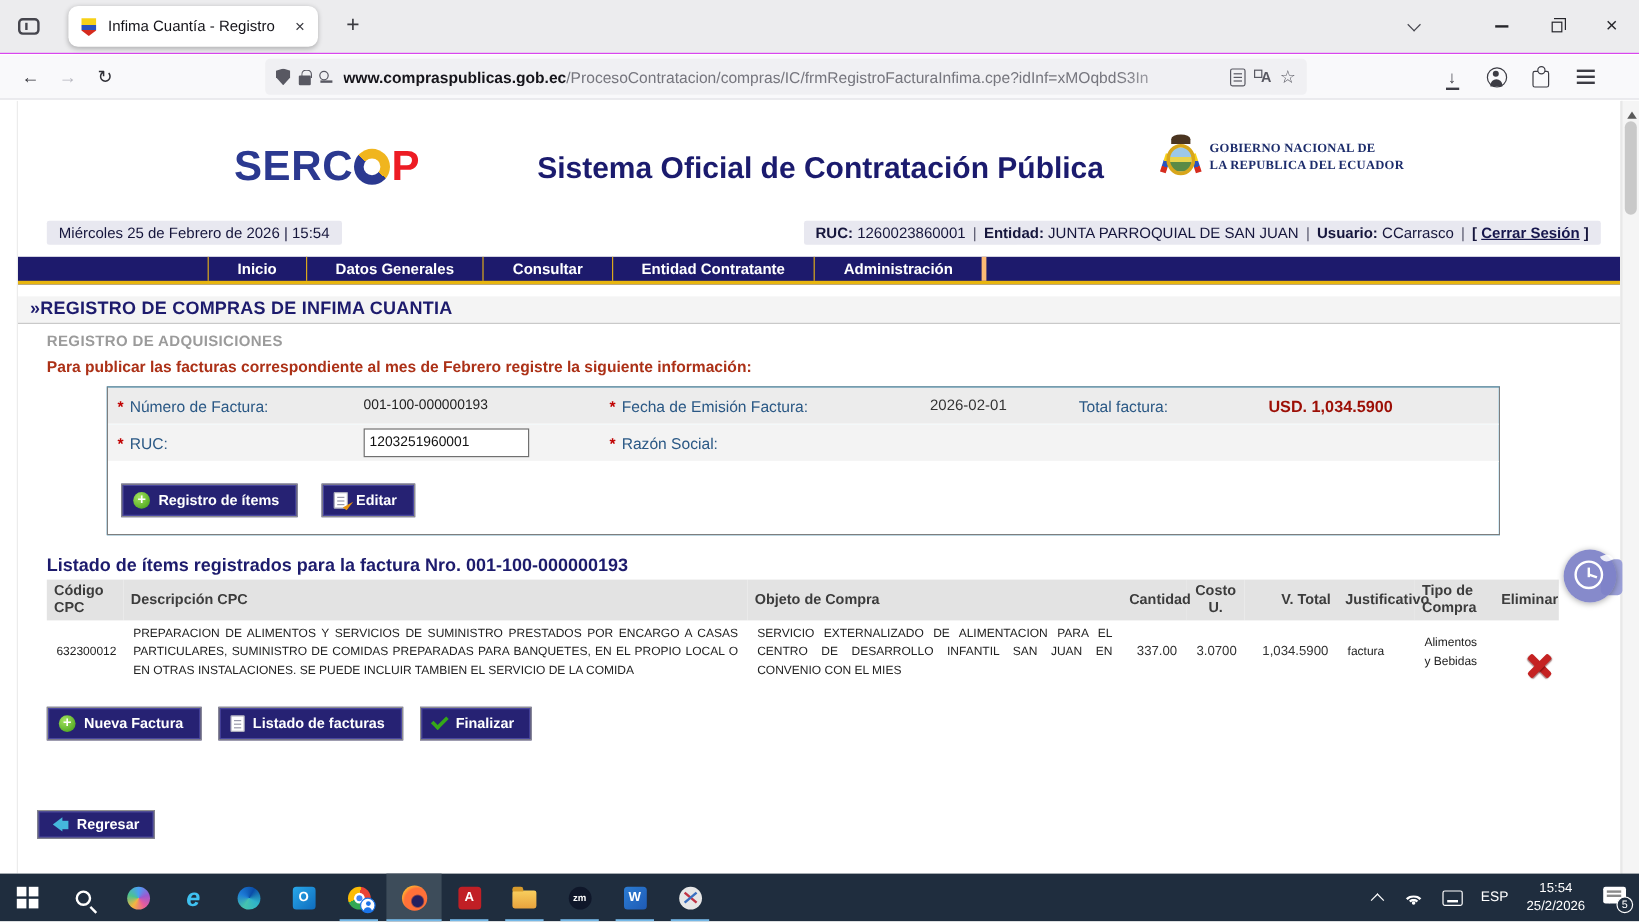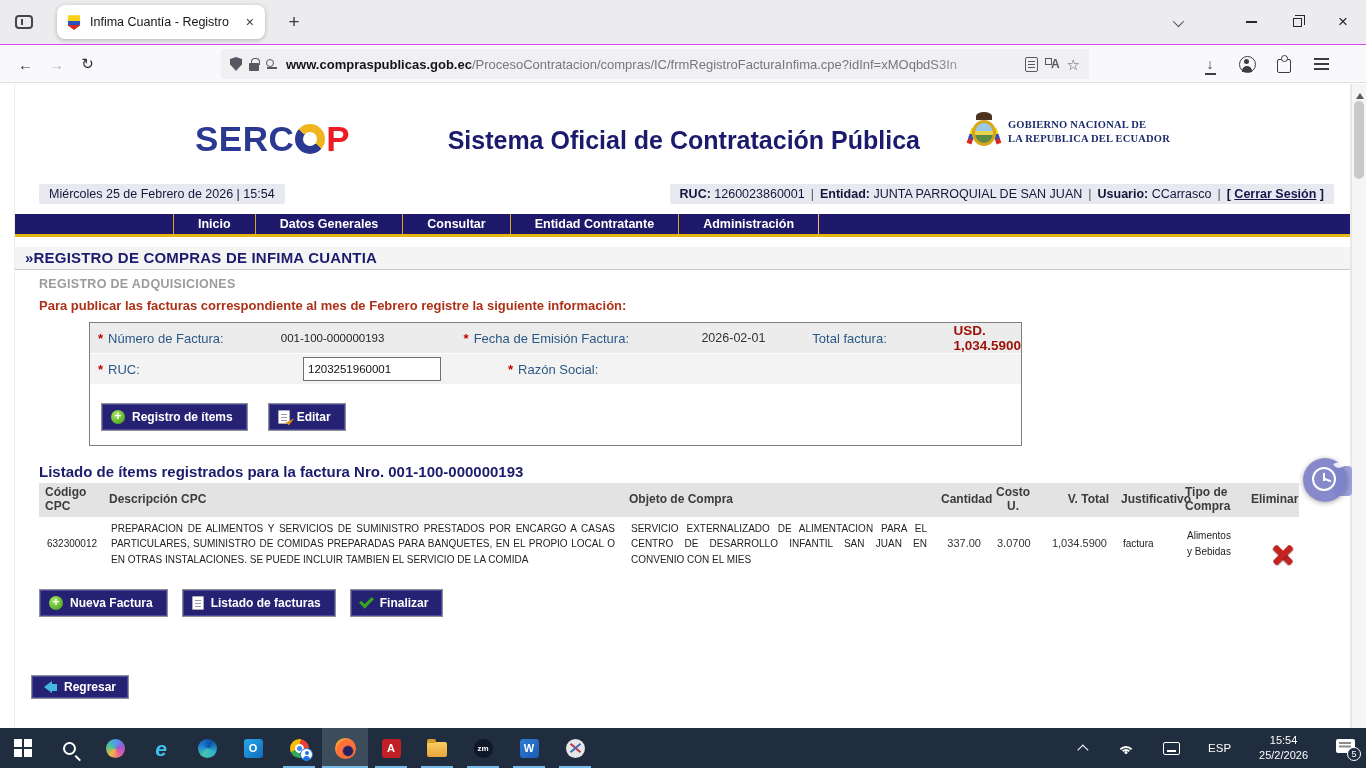--- a/index.html
+++ b/index.html
@@ -75,27 +75,27 @@
   .gov-text{font-family:"Liberation Serif",serif;font-size:10.5px;font-weight:bold;color:#1c2c6b;line-height:1.3;letter-spacing:.2px}
 
   .inforow{display:flex;justify-content:space-between;align-items:flex-start;padding:0 16px 0 24px;height:30px}
   .infobox{background:#e8e8f0;border-radius:2px;padding:3px 10px;font-size:12.5px;color:#16163c}
   .infobox b{color:#16163c}
   .logout{font-weight:bold;color:#16164c;text-decoration:underline}
   .isep{padding:0 6px;color:#55556a}
 
   .mainnav{height:23px;background:#1d1a6c;border-bottom:3px solid #e7b50f;display:flex;padding-left:158px}
   .mainnav .navitem{color:#fff;font-size:12.5px;font-weight:bold;padding:3px 24px;border-left:1px solid #d9a81c;white-space:nowrap}
-  .mainnav .navitem:last-child{border-right:1px solid #fdba74}
+  .mainnav .navitem:last-child{border-right:4px solid #fdba74}
 
   .page-title{margin-top:10px;background:#f4f4f4;border-bottom:1px solid #c9c9c9;padding:2px 10px 3px;font-size:15px;font-weight:bold;color:#1d1b6d;letter-spacing:.2px}
   .section-title{margin:7px 0 0 24px;font-size:12.5px;font-weight:bold;color:#9b9b9b;letter-spacing:.3px}
   .instruction{margin:7px 0 0 24px;font-size:13px;font-weight:bold;color:#ac3117}
 
-  .fbox{margin:9px 0 0 74px;width:933px;border:1px solid #7e7e7e;background:#0ea5e9}
+  .fbox{margin:9px 0 0 74px;width:1161px;border:1px solid #7e7e7e;background:#0ea5e9}
   .frow{display:flex;align-items:center;height:31px;background:#ececec;border-bottom:1px solid #fff;font-size:13px}
   .frow.r2{background:#f3f3f3}
   .fc{padding-left:8px}
   .fc1{width:205px}.fc2{width:205px}.fc3{width:267px}.fc4{width:124px}.fc5{width:158px}.fc6{flex:1}
   .flabel{color:#2a5885}
   .star-req{color:#c00000;font-weight:bold;margin-right:5px}
   .fval{font-size:11.5px;color:#222}
   .fval-date{font-size:12.5px;color:#333}
   .ftotal{font-size:13.5px;font-weight:bold;color:#9c0f06}
   .tinput{height:20px;border:1px solid #707070;font-size:11.5px;font-family:"Liberation Sans",sans-serif;padding:11px 4px;background:#fff;color:#111}
@@ -170,21 +170,21 @@
   .t-firefox{width:21px;height:21px;border-radius:50%;background:radial-gradient(circle at 62% 62%,#25205f 0 24%,#ff7139 32% 58%,#ffbd2e 78%,#ffe437)}
   .t-acrobat{width:19px;height:19px;border-radius:3px;background:#c11f25;color:#fff;font-size:11px;font-weight:bold;display:flex;align-items:center;justify-content:center}
   .t-folder{width:20px;height:15px;border-radius:2px;background:linear-gradient(#f9cf5e,#e8a33d);position:relative;margin-top:3px}
   .t-folder::before{content:"";position:absolute;left:0;top:-3px;width:9px;height:4px;border-radius:2px 2px 0 0;background:#d79b2c}
   .t-zoom{width:19px;height:19px;border-radius:50%;background:#0f172a;color:#fff;font-size:8px;font-weight:bold;display:flex;align-items:center;justify-content:center}
   .t-word{width:19px;height:19px;border-radius:3px;background:linear-gradient(135deg,#2b7cd3,#1f5bb5);color:#fff;font-size:11px;font-weight:bold;display:flex;align-items:center;justify-content:center}
   .t-snip{width:19px;height:19px;border-radius:50%;background:#e6e6e6;position:relative}
   .t-snip::before,.t-snip::after{content:"";position:absolute;width:13px;height:2px;background:#c03344;top:8px;left:3px}
   .t-snip::before{transform:rotate(40deg)}
   .t-snip::after{transform:rotate(-40deg);background:#3a6fc0}
-  .tray{margin-left:auto;display:flex;align-items:center;gap:28px;padding-right:8px}
+  .tray{margin-left:auto;display:flex;align-items:center;gap:15px;padding-right:8px}
   .chev-up{width:8px;height:8px;border-left:1.6px solid #fff;border-top:1.6px solid #fff;transform:rotate(45deg) translateY(3px)}
   .wifi{position:relative;width:18px;height:14px}
   .wifi i{position:absolute;left:50%;bottom:0;transform:translateX(-50%);border:2px solid transparent;border-top-color:#fff;border-radius:50%}
   .wifi .w1{width:18px;height:18px;bottom:-9px}
   .wifi .w2{width:11px;height:11px;bottom:-5px}
   .wifi .dot{position:absolute;left:50%;bottom:1px;transform:translateX(-50%);width:3px;height:3px;border-radius:50%;background:#fff;border:none}
   .t-kbd{width:17px;height:13px;border:1.5px solid #fff;border-radius:2px;position:relative}
   .t-kbd::before{content:"";position:absolute;left:3px;right:3px;bottom:2px;height:1.5px;background:#fff}
   .t-lang{font-size:11.5px}
   .t-clock{font-size:11px;line-height:1.35;text-align:center;white-space:nowrap}

